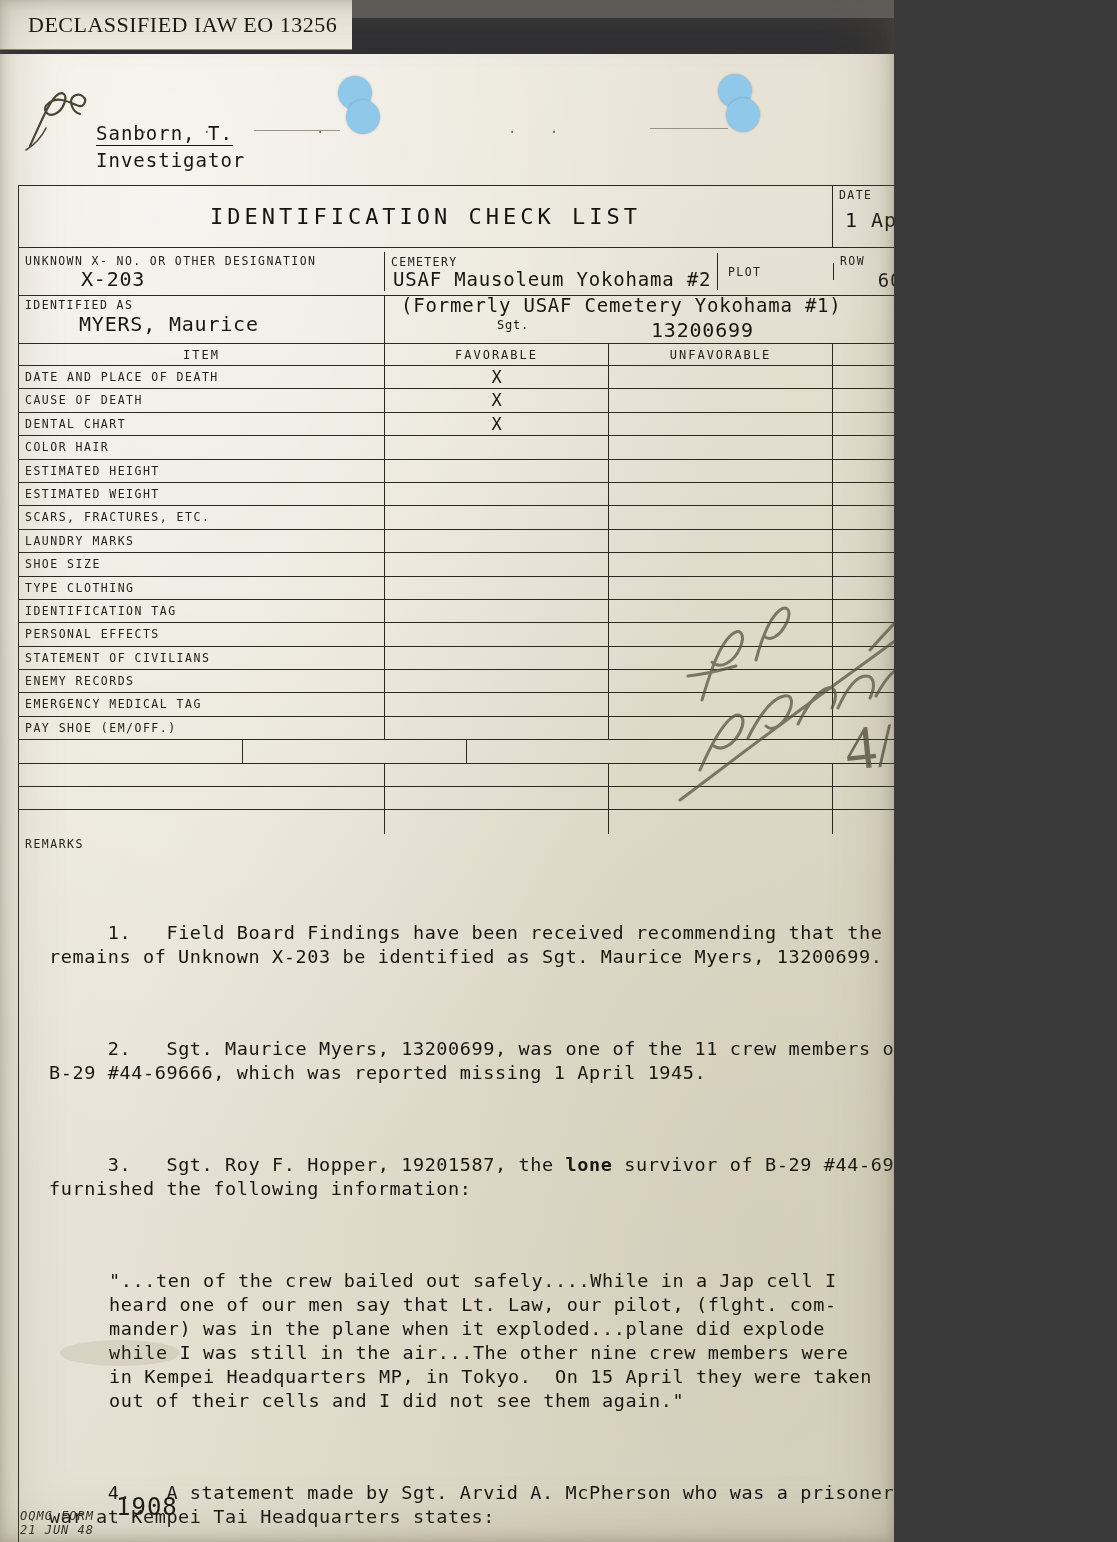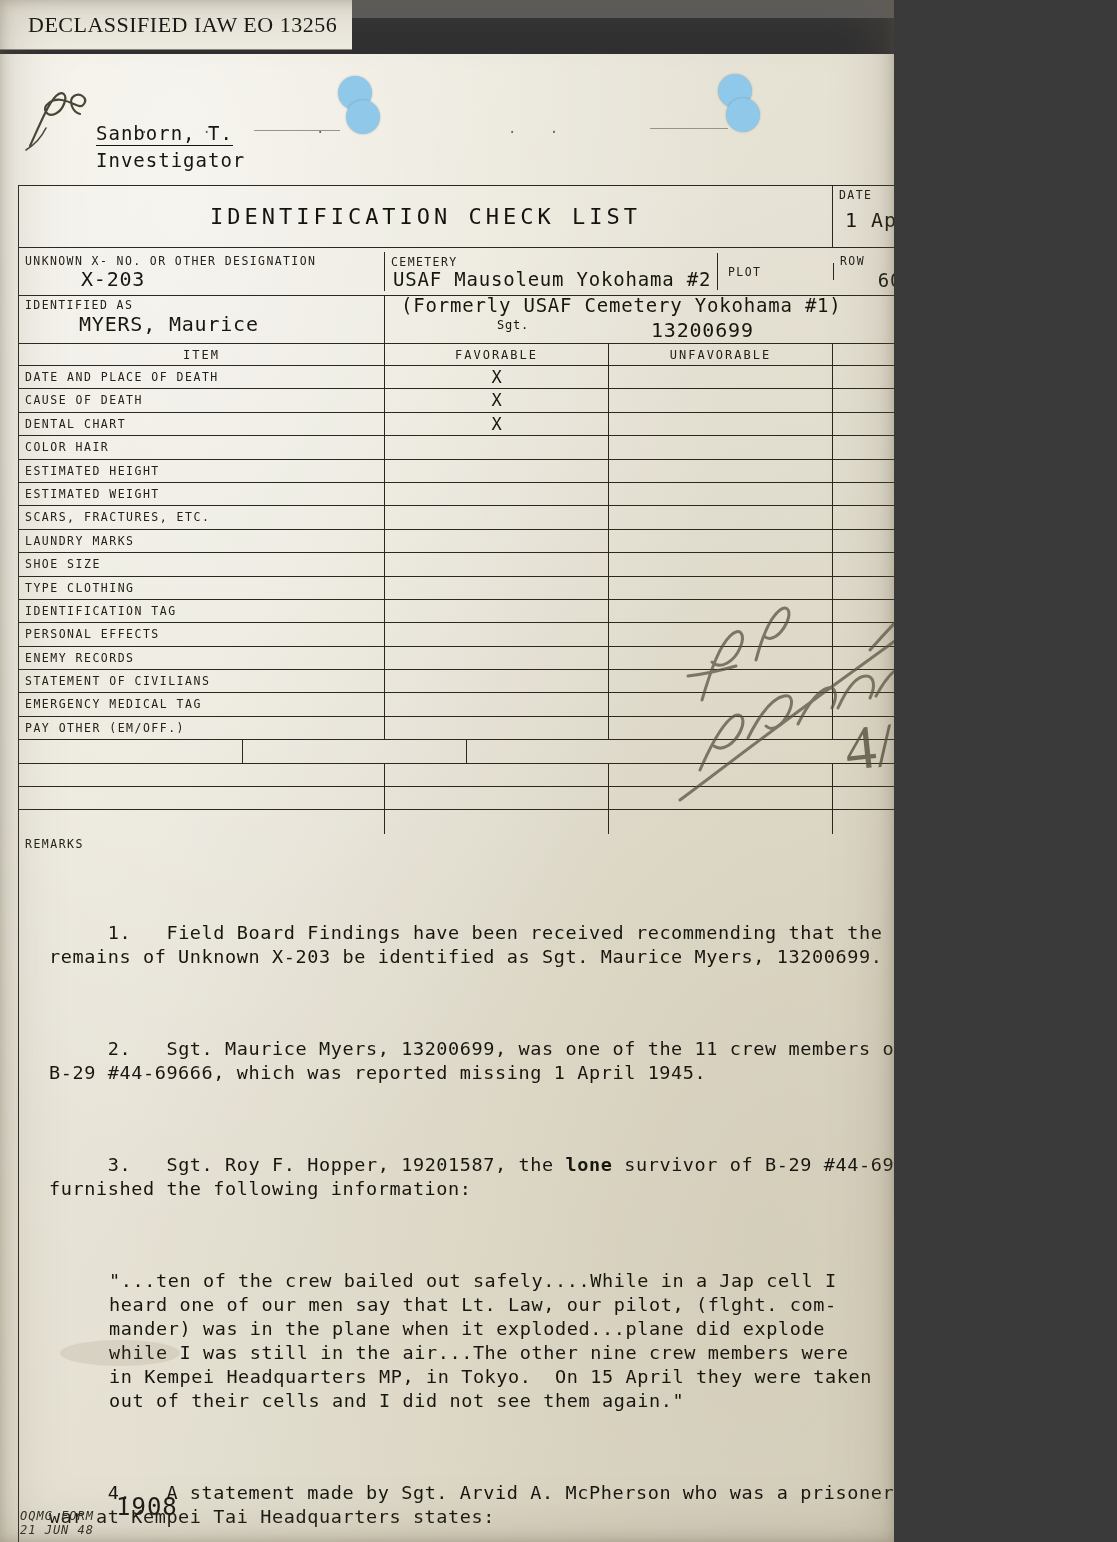--- a/index.html
+++ b/index.html
@@ -545,63 +545,63 @@
           </div>
           <div class="cell c-unfav">
             <div class="mark"></div>
           </div>
           <div class="cell c-unk">
             <div class="mark"></div>
           </div>
         </div>
         <div class="row item-row">
           <div class="cell c-item">
+            <div class="item-lbl">STATEMENT OF CIVILIANS</div>
+          </div>
+          <div class="cell c-fav">
+            <div class="mark"></div>
+          </div>
+          <div class="cell c-unfav">
+            <div class="mark"></div>
+          </div>
+          <div class="cell c-unk">
+            <div class="mark"></div>
+          </div>
+        </div>
+        <div class="row item-row">
+          <div class="cell c-item">
             <div class="item-lbl">ENEMY RECORDS</div>
           </div>
           <div class="cell c-fav">
             <div class="mark"></div>
           </div>
           <div class="cell c-unfav">
             <div class="mark"></div>
           </div>
           <div class="cell c-unk">
             <div class="mark"></div>
           </div>
         </div>
         <div class="row item-row">
           <div class="cell c-item">
-            <div class="item-lbl">STATEMENT OF CIVILIANS</div>
-          </div>
-          <div class="cell c-fav">
-            <div class="mark"></div>
-          </div>
-          <div class="cell c-unfav">
-            <div class="mark"></div>
-          </div>
-          <div class="cell c-unk">
-            <div class="mark"></div>
-          </div>
-        </div>
-        <div class="row item-row">
-          <div class="cell c-item">
             <div class="item-lbl">EMERGENCY MEDICAL TAG</div>
           </div>
           <div class="cell c-fav">
             <div class="mark"></div>
           </div>
           <div class="cell c-unfav">
             <div class="mark"></div>
           </div>
           <div class="cell c-unk">
             <div class="mark"></div>
           </div>
         </div>
         <div class="row item-row">
           <div class="cell c-item">
-            <div class="item-lbl">PAY OTHER (EM/OFF.)</div>
+            <div class="item-lbl">PAY SHOE (EM/OFF.)</div>
           </div>
           <div class="cell c-fav">
             <div class="mark"></div>
           </div>
           <div class="cell c-unfav">
             <div class="mark"></div>
           </div>
           <div class="cell c-unk">
             <div class="mark"></div>
           </div>

